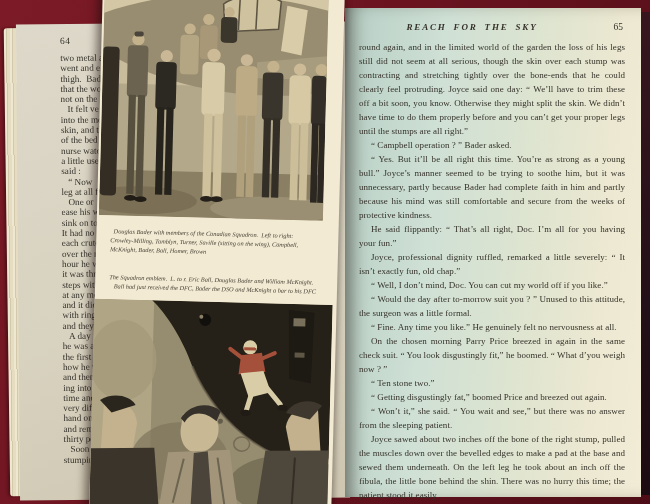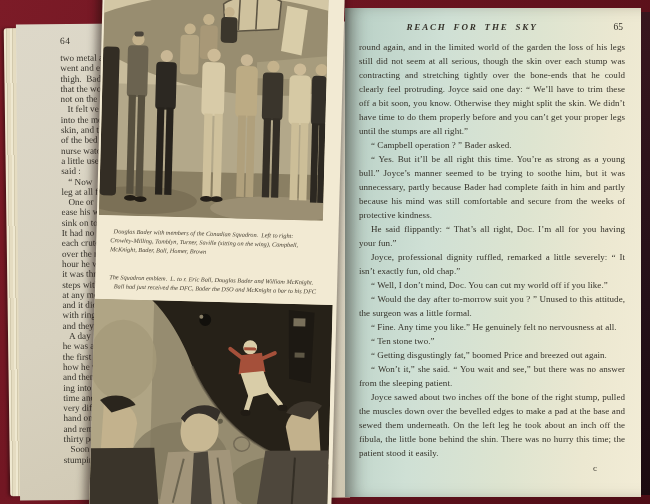--- a/index.html
+++ b/index.html
@@ -130,20 +130,21 @@
   </div>
   <div class="rp-body">
       <div>round again, and in the limited world of the garden the loss of his legs still did not seem at all serious, though the skin over each stump was contracting and stretching tightly over the bone-ends that he could clearly feel protruding.  Joyce said one day: “ We’ll have to trim these off a bit soon, you know. Otherwise they might split the skin.  We didn’t have time to do them properly before and you can’t get your proper legs until the stumps are all right.”</div>
       <div>“ Campbell operation ? ” Bader asked.</div>
       <div>“ Yes.  But it’ll be all right this time.  You’re as strong as a young bull.”  Joyce’s manner seemed to be trying to soothe him, but it was unnecessary, partly because Bader had complete faith in him and partly because his mind was still comfortable and secure from the weeks of protective kindness.</div>
       <div>He said flippantly: “ That’s all right, Doc.  I’m all for you having your fun.”</div>
       <div>Joyce, professional dignity ruffled, remarked a little severely: “ It isn’t exactly fun, old chap.”</div>
       <div>“ Well, I don’t mind, Doc.  You can cut my world off if you like.”</div>
       <div>“ Would the day after to-morrow suit you ? ”  Unused to this attitude, the surgeon was a little formal.</div>
       <div>“ Fine.  Any time you like.”  He genuinely felt no nervousness at all.</div>
+      <div>On the chosen morning Parry Price breezed in again in the same check suit.  “ You look disgustingly fit,” he boomed. “ What d’you weigh now ? ”</div>
       <div>“ Ten stone two.”</div>
       <div>“ Getting disgustingly fat,” boomed Price and breezed out again.</div>
       <div>“ Won’t it,” she said.  “ You wait and see,” but there was no answer from the sleeping patient.</div>
       <div>Joyce sawed about two inches off the bone of the right stump, pulled the muscles down over the bevelled edges to make a pad at the base and sewed them underneath.  On the left leg he took about an inch off the fibula, the little bone behind the shin.  There was no hurry this time; the patient stood it easily.</div>
     </div>
   <div class="rp-sig">c</div>
 </div>
 
 <div class="book-edge-right"></div>
 

